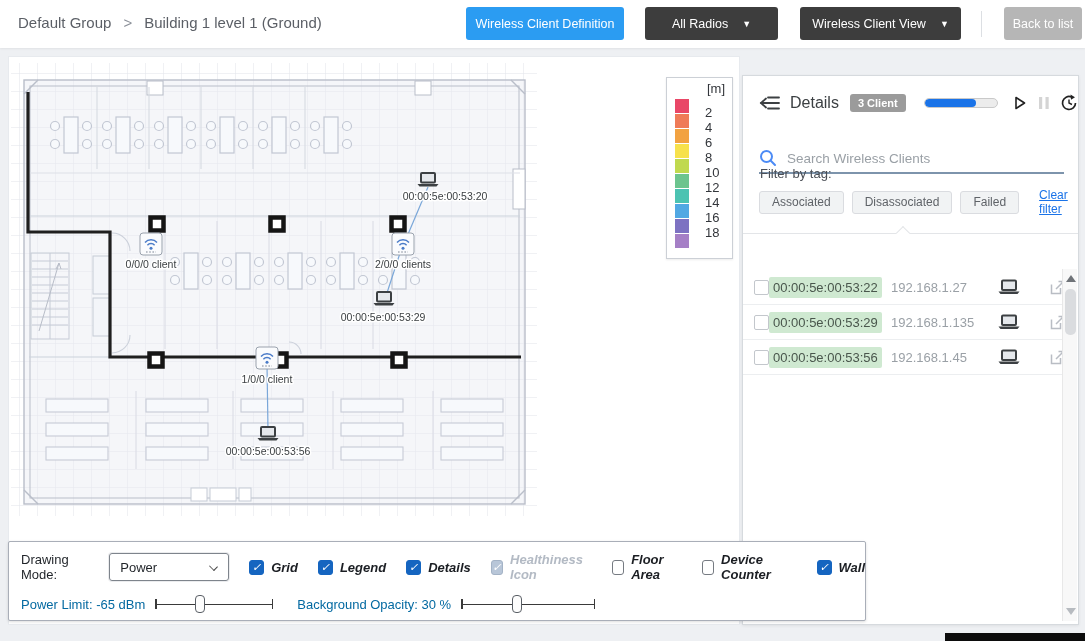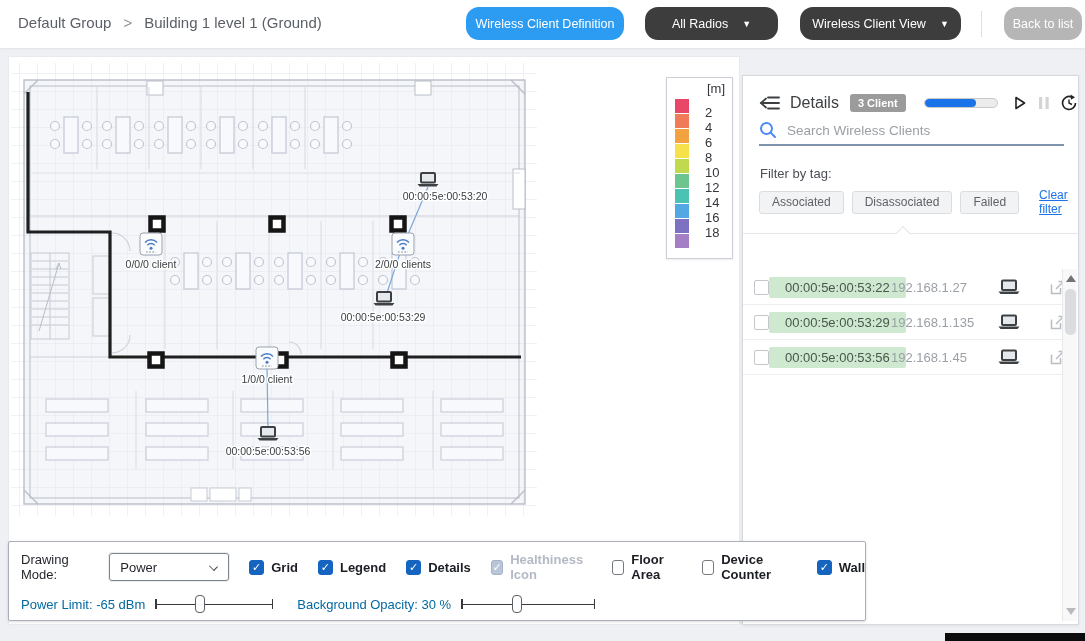--- a/index.html
+++ b/index.html
@@ -4,21 +4,21 @@
 <style>
   * { margin:0; padding:0; box-sizing:border-box; }
   body { background:#eef0f3; font-family:"Liberation Sans", sans-serif; }
   .stage { position:relative; width:1085px; height:641px; background:#eef0f3; overflow:hidden; }
 
   
   .topbar { position:absolute; left:0; top:0; width:1085px; height:48px; background:#fff;
             box-shadow:0 1px 2px rgba(0,0,0,.06);padding-left:21px; }
   .breadcrumb { position:absolute; left:18px; top:14px; font-size:15px; color:#5b5f66; }
   .breadcrumb .sep { margin:0 12px; color:#8a8f98; }
-  .btn { position:absolute; top:7px; height:33px; border-radius:13px; color:#fff; font-size:12.5px;
+  .btn { position:absolute; top:7px; height:33px; border-radius:3px; color:#fff; font-size:12.5px;
          display:flex; align-items:center; justify-content:center; cursor:pointer; }
   .btn-blue { left:466px; width:158px; background:#2b9cf2; }
   .btn-dark { background:#3d3d3d; }
   .btn-dark .caret { font-size:9px; margin-left:14px; }
   #btn-radios { left:645px; width:133px; }
   #btn-view  { left:800px; width:161px; }
   .top-divider { position:absolute; left:981px; top:11px; width:1px; height:26px; background:#dcdfe3; }
   .btn-gray { left:1004px; width:78px; background:#b6b6b6; }
 
   
@@ -39,21 +39,21 @@
   .panel { position:absolute; left:742px; top:75px; width:337px; height:550px; background:#fff;
            border:1px solid #d6dade; box-shadow:0 1px 3px rgba(0,0,0,.07); }
   .panel-header { position:absolute; left:16px; top:15px; height:24px; display:flex; align-items:center; }
   .panel-title { font-size:16px; color:#3c4043; margin-left:9px; }
   .badge { margin-left:11px; background:#9b9b9b; color:#fff; font-size:11px; font-weight:bold;
            padding:3px 8px; border-radius:3px; white-space:nowrap; }
   .progress { margin-left:18px; width:74px; height:10px; border:1px solid #c9c9c9; background:#ececec;
               border-radius:6px; overflow:hidden; }
   .progress-fill { height:100%; background:#1a73e8; border-radius:6px; }
   .hdr-ico { margin-left:14px; display:flex; align-items:center; }
-  .search-row { position:absolute; left:16px; top:40px; width:305px; height:30px; display:flex; align-items:center;
+  .search-row { position:absolute; left:16px; top:68px; width:305px; height:30px; display:flex; align-items:center;
                 border-bottom:2px solid #7d94ac; }
   .search-row input { border:0; outline:none; margin-left:10px; font-size:13.5px; color:#333; width:250px;
                       font-family:"Liberation Sans",sans-serif; }
   .search-row input::placeholder { color:#9aa0a6; }
   .filter-label { position:absolute; left:17px; top:90px; font-size:13px; color:#4a4e55; }
   .filter-row { position:absolute; left:16px; top:112px; display:flex; align-items:center; gap:8px; }
   .chip { height:23px; padding:0 12px; background:#f1f3f4; border:1px solid #dadce0; border-radius:3px;
           font-size:12px; color:#5f6368; display:flex; align-items:center; cursor:pointer; }
   .clear-link { margin-left:12px; font-size:12px; color:#1a73e8; text-decoration:underline; cursor:pointer; }
   .panel-divider { position:absolute; left:0; top:157px; width:100%; border-top:1px solid #e3e5e8; }
@@ -62,21 +62,21 @@
   .tbl-head { position:absolute; left:0; top:167px; width:320px; height:27px; display:grid;
               grid-template-columns:26px 122px 95px 45px 52px; align-items:center;
               border-bottom:1px solid #e3e5e8; font-size:13px; color:#3c4043; }
   .sortable { text-decoration:underline; cursor:pointer; }
   .sort-caret { font-size:10px; margin-right:5px; color:#5f6368; }
   .tbl-row { position:absolute; left:0; width:320px; height:35px; display:grid;
              grid-template-columns:26px 122px 95px 45px 52px; align-items:center;
              border-bottom:1px solid #eceef0; }
   .row-cb { width:15px; height:15px; border:1px solid #c3c7cc; border-radius:2px; background:#fff;
             margin-left:11px; cursor:pointer; }
-  .mac-badge { display:inline-block; font-size:13px; color:#49564c; padding:3px 16px; border-radius:2px; }
+  .mac-badge { display:inline-block; font-size:13px; color:#49564c; padding:3px 4px; border-radius:2px; }
   .ip-cell { font-size:13px; color:#9aa0a6; }
   .cell-center { display:flex; justify-content:center; }
   .scrollbar { position:absolute; right:1px; top:193px; width:15px; height:352px; background:#f8f8f8;
                border-left:1px solid #e8e8e8; }
   .sb-up { position:absolute; left:3px; top:6px; width:0; height:0; border-left:5px solid transparent;
            border-right:5px solid transparent; border-bottom:7px solid #6f7378; }
   .sb-down { position:absolute; left:3px; bottom:6px; width:0; height:0; border-left:5px solid transparent;
              border-right:5px solid transparent; border-top:7px solid #b7bbc0; }
   .sb-thumb { position:absolute; left:2px; top:20px; width:11px; height:46px; background:#dadcdf; border-radius:5px; }
 
@@ -84,21 +84,21 @@
   .toolbar { position:absolute; left:8px; top:541px; width:858px; height:80px; background:#fff;
              border:1px solid #a9aeb8; border-radius:2px; box-shadow:0 1px 3px rgba(0,0,0,.14); }
   .tb-row1 { position:absolute; left:12px; top:10px; height:30px; display:flex; align-items:center; }
   .tb-label { font-size:13px; color:#1f2328; }
   .mode-select { margin-left:9px; width:130px; height:28px; border:1px solid #7e848c; border-radius:3px;
                  display:flex; align-items:center; padding:0 10px; font-size:13px; color:#1f2328;
                  position:relative; cursor:pointer; box-shadow:0 0 0 1px rgba(120,130,140,.15); }
   .mode-select .chev { position:absolute; right:11px; top:9px; width:7px; height:7px;
                        border-right:1.5px solid #444; border-bottom:1.5px solid #444; transform:rotate(45deg) scale(1,0.8); }
   .cb-group { display:flex; align-items:center; margin-left:20px; gap:20px; }
-  .cb-item { display:flex; align-items:center; gap:7px; cursor:pointer; }
+  .cb-item { display:flex; align-items:center; gap:7px; cursor:pointer;font-style:italic; }
   .cb-box { width:15px; height:15px; border-radius:3px; border:1.5px solid #767b82; background:#fff;
             display:flex; align-items:center; justify-content:center; font-size:11px; color:#fff; }
   .cb-item.checked .cb-box { background:#1565c0; border-color:#1565c0; }
   .cb-item.checked .cb-box::after { content:"✓"; }
   .cb-item.disabled .cb-box { background:#b8c6d8; border-color:#a4b3c6; }
   .cb-item.disabled .cb-box::after { content:"✓"; }
   .cb-text { font-size:13px; font-weight:600; color:#1b1e23; }
   .cb-item.disabled .cb-text { color:#b3bac4; font-weight:600; }
   .tb-row2 { position:absolute; left:12px; top:50px; height:24px; display:flex; align-items:center; }
   .slider { position:relative; height:20px; margin-left:10px; }

